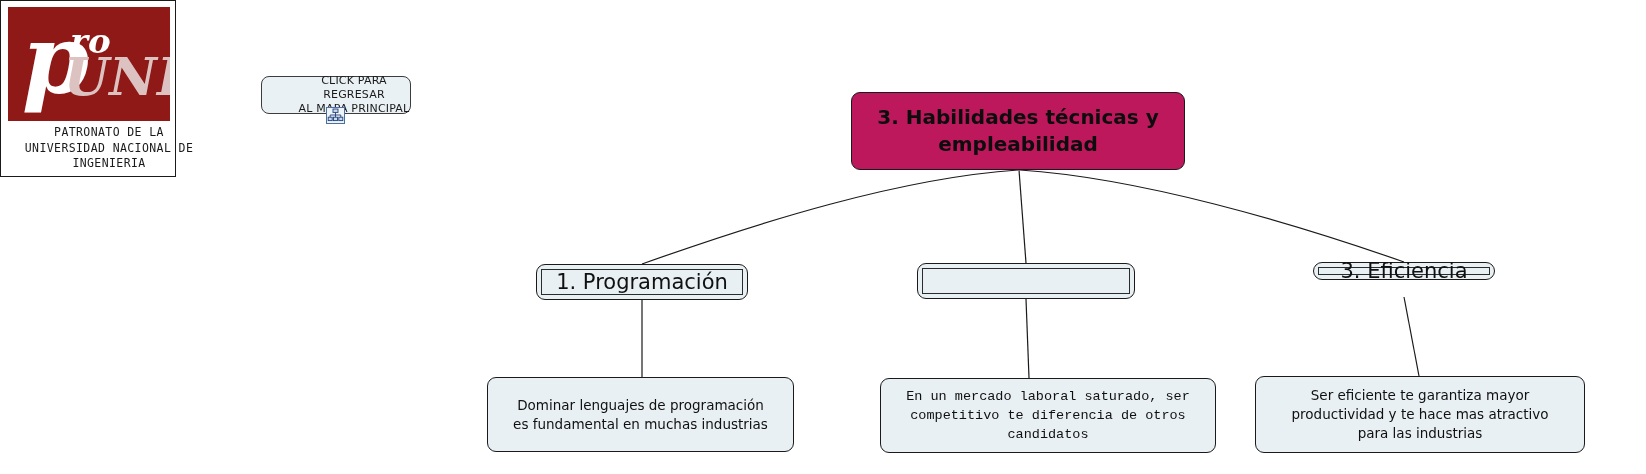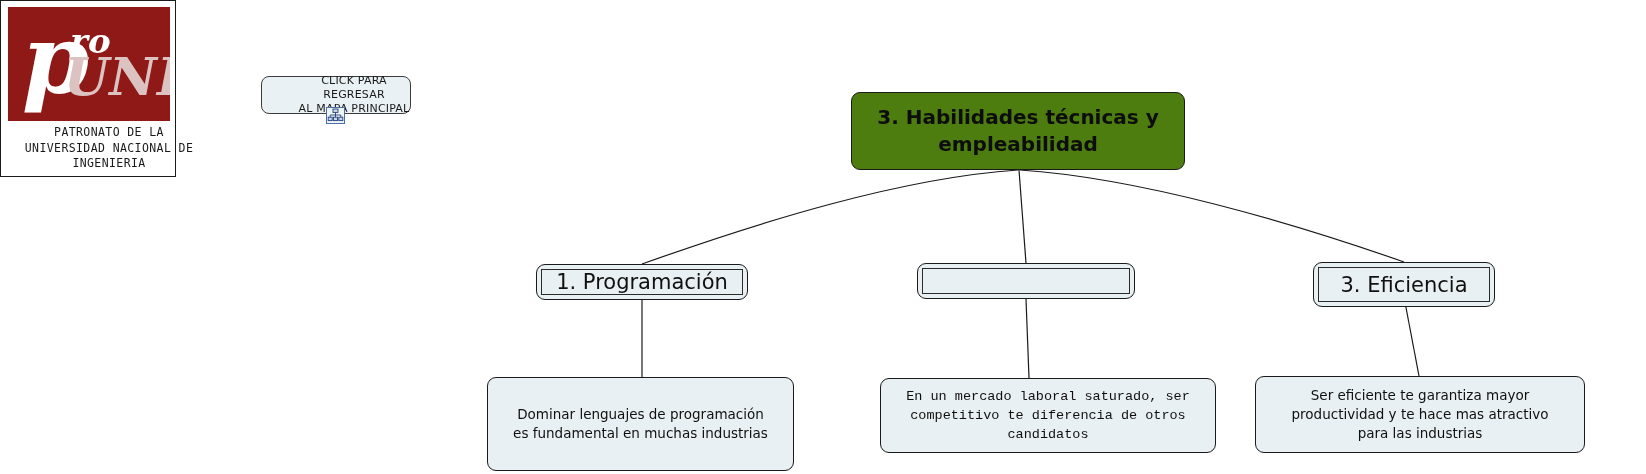--- a/index.html
+++ b/index.html
@@ -112,21 +112,21 @@
     align-items: center;
     justify-content: center;
     text-align: center;
   }
 
   #root-node {
     left: 851px;
     top: 92px;
     width: 334px;
     height: 78px;
-    background: #4d7c0f;
+    background: #be185d;
     border: 1px solid #1a1a1a;
     border-radius: 9px;
     cursor: pointer;
   }
   #root-node-label {
     font-size: 20px;
     font-weight: bold;
     line-height: 27px;
     color: #0d0d0d;
     padding: 0 10px;
@@ -152,37 +152,37 @@
     position: relative;
     font-size: 21px;
     line-height: 26px;
     color: #101010;
     padding: 0 12px;
     z-index: 1;
   }
 
   #branch-node-1 { left: 536px; top: 264px; width: 212px; height: 36px; }
   #branch-node-2 { left: 917px; top: 263px; width: 218px; height: 36px; }
-  #branch-node-3 { left: 1313px; top: 262px; width: 182px; height: 45px; }
+  #branch-node-3 { left: 1313px; top: 262px; width: 182px; height: 18px; }
 
   .leaf-node {
     background: #e9f0f4;
     border: 1px solid #1a1a1a;
     border-radius: 9px;
     cursor: pointer;
   }
   .leaf-label {
     font-size: 13.5px;
     line-height: 19px;
     color: #101010;
     padding: 0 9px;
     white-space: pre-line;
   }
 
-  #leaf-node-1 { left: 487px; top: 377px; width: 307px; height: 94px; }
+  #leaf-node-1 { left: 487px; top: 377px; width: 307px; height: 75px; }
   #leaf-node-2 { left: 880px; top: 378px; width: 336px; height: 75px; font-family: Liberation Mono, monospace; }
   #leaf-node-3 { left: 1255px; top: 376px; width: 330px; height: 77px; }
 </style>
 </head>
 <body>
 
 <div id="logo-block">
   <div id="logo-mark">
     <svg id="logo-wordmark" viewBox="0 0 162 114">
       <text x="14" y="86" font-family="DejaVu Serif, Liberation Serif, serif" font-size="96" font-style="italic" font-weight="bold" fill="#ffffff">p</text>

